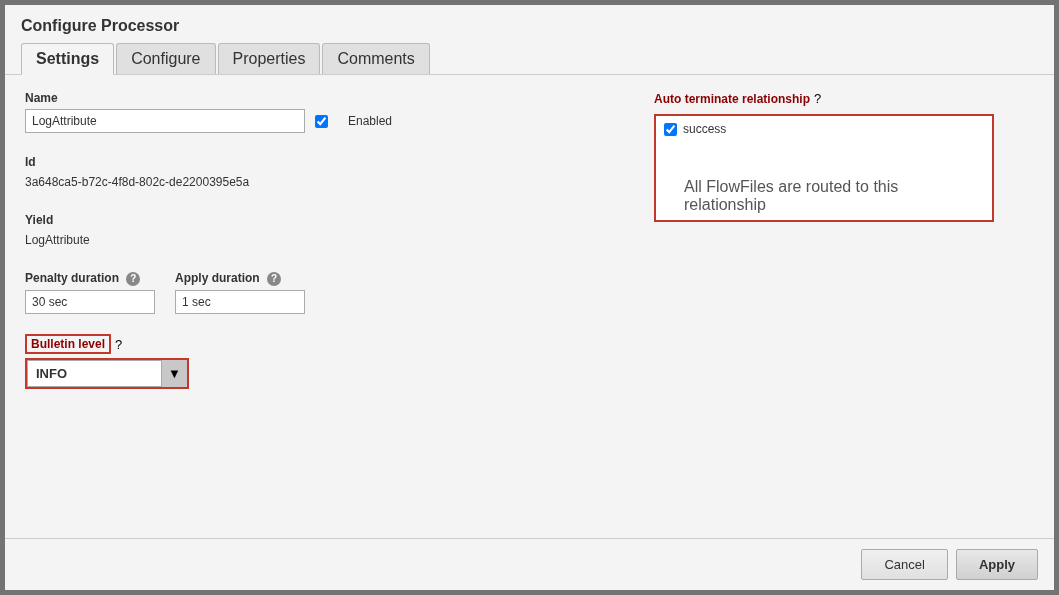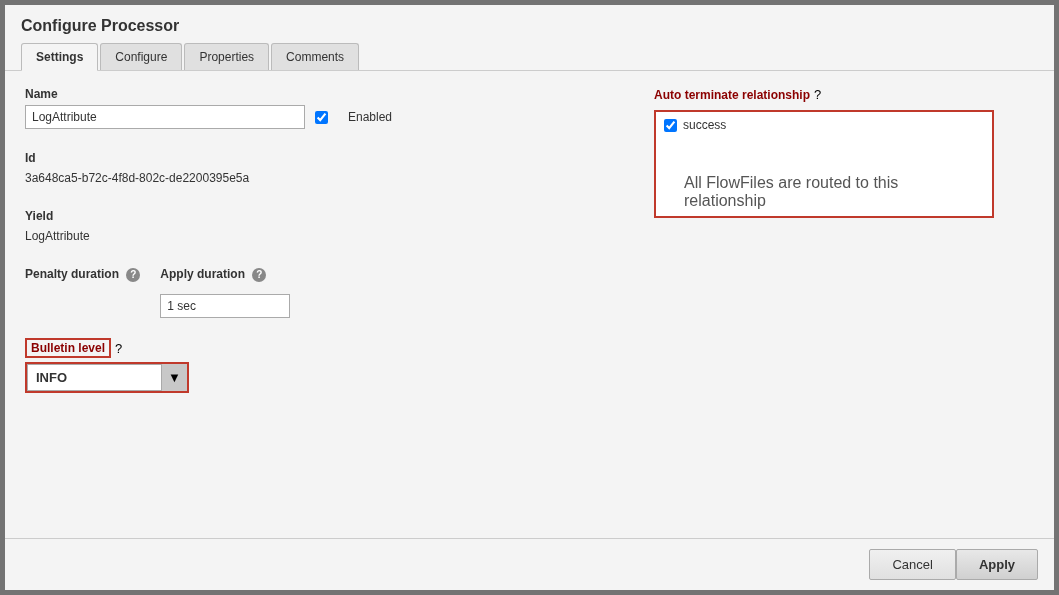--- a/index.html
+++ b/index.html
@@ -37,21 +37,21 @@
       background: #f4f4f4;
     }
 
     .tab {
       padding: 6px 14px;
       border: 1px solid #bbb;
       border-bottom: none;
       background: #e0e0e0;
       color: #333;
       cursor: pointer;
-      font-size: 12px;
+      font-size: 16px;
       margin-right: 2px;
       border-radius: 3px 3px 0 0;
     }
 
     .tab.active {
       background: #f4f4f4;
       border-bottom: 1px solid #f4f4f4;
       margin-bottom: -1px;
       font-weight: bold;
       color: #333;
@@ -135,21 +135,21 @@
     }
 
     .duration-row {
       display: flex;
       gap: 20px;
     }
 
     .duration-field {
       display: flex;
       flex-direction: column;
-      gap: 8px;
+      gap: 0;
     }
 
     .duration-input {
       width: 130px;
       padding: 4px 6px;
       border: 1px solid #aaa;
       background: white;
       font-size: 12px;
       color: #333;
     }
@@ -254,20 +254,21 @@
       padding-left: 20px;
       margin-top: 40px;
     }
 
     .dialog-footer {
       display: flex;
       justify-content: flex-end;
       padding: 10px 16px;
       border-top: 1px solid #ccc;
       background: #f4f4f4;
+      gap: 8px;
     }
 
     .btn {
       padding: 7px 22px;
       border: 1px solid #aaa;
       cursor: pointer;
       font-size: 13px;
       border-radius: 2px;
     }
 
@@ -325,20 +326,21 @@
           <div class="field-label">Yield</div>
           <div class="field-value">LogAttribute</div>
         </div>
 
         <div class="duration-row">
           <div class="duration-field">
             <div class="field-label">
               <span>Penalty duration</span>
               <span class="help-icon">?</span>
             </div>
+            <input class="duration-input" type="text" value="30 sec" style="">
           </div>
           <div class="duration-field">
             <div class="field-label">
               <span>Apply duration</span>
               <span class="help-icon">?</span>
             </div>
             <input class="duration-input" type="text" value="1 sec" style="">
           </div>
         </div>
 

